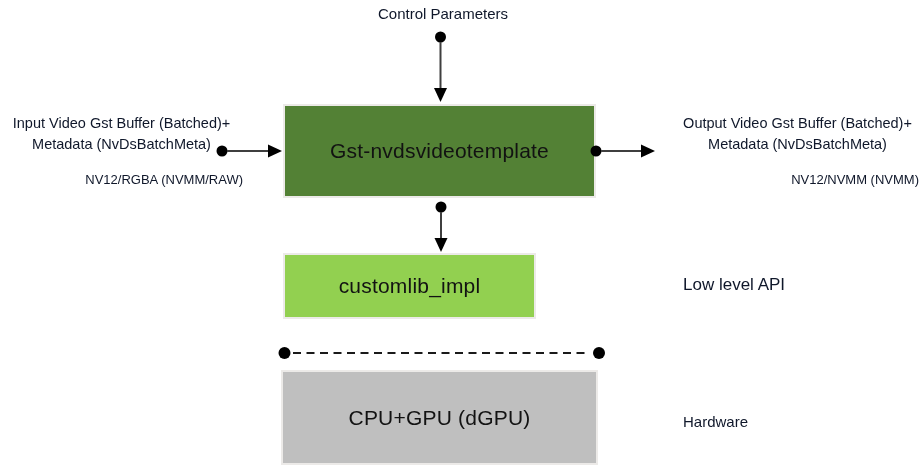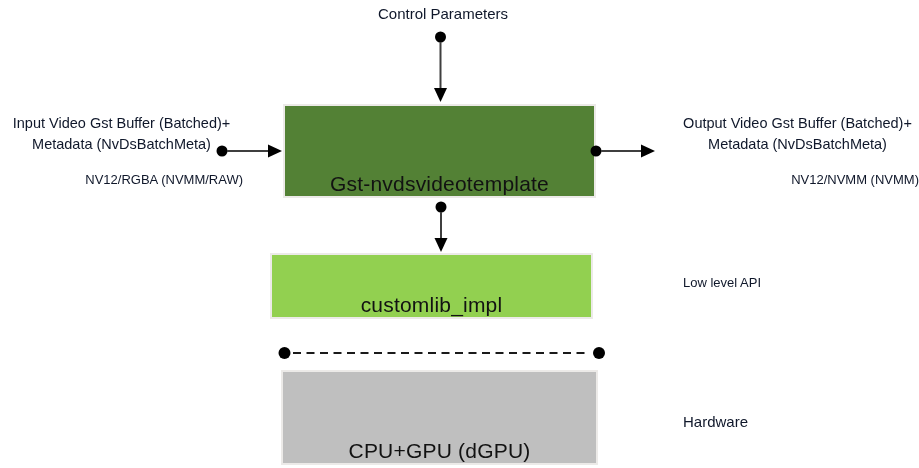--- a/index.html
+++ b/index.html
@@ -8,34 +8,34 @@
     width: 919px;
     height: 468px;
     background: #ffffff;
     font-family: "Liberation Sans", sans-serif;
     color: #111111;
     overflow: hidden;
   }
   .box {
     position: absolute;
     display: flex;
-    align-items: flex-end;
+    align-items: center;
     justify-content: center;
     box-sizing: border-box;
     border: 2px solid #eceae8;
     font-size: 21px;
     letter-spacing: 0.2px;
     color: #121212;
   }
   .box-gst {
     left: 283px; top: 104px; width: 313px; height: 94px;
     background: #538135;
   }
   .box-customlib {
-    left: 270px; top: 253px; width: 323px; height: 66px;
+    left: 283px; top: 253px; width: 253px; height: 66px;
     background: #92d050;
   }
   .box-hardware {
     left: 281px; top: 370px; width: 317px; height: 95px;
     background: #bfbfbf;
   }
   .label { position: absolute; color: #0f172a; }
   .label-control {
     left: 313px; top: 5px; width: 260px;
     text-align: center; font-size: 15px;
@@ -46,21 +46,21 @@
   }
   .label-io .io-line { display: block; white-space: nowrap; }
   .label-input  { left: 0px; }
   .label-output { left: 676px; }
   .label-format {
     top: 172px; width: 243px;
     text-align: right; font-size: 13px; white-space: nowrap;
   }
   .label-format-input  { left: 0px; }
   .label-format-output { left: 676px; }
-  .label-api { left: 683px; top: 275px; font-size: 13px; }
+  .label-api { left: 683px; top: 275px; font-size: 17px; }
   .label-hw  { left: 683px; top: 413px; font-size: 15px; }
   svg.connectors {
     position: absolute;
     left: 0; top: 0;
     width: 919px; height: 468px;
     pointer-events: none;
   }
   .cline { stroke: #3f3f3f; stroke-width: 2; }
   .cdash { stroke: #1a1a1a; stroke-width: 2; stroke-dasharray: 8 5.5; }
   .cdot, .chead { fill: #000000; }

